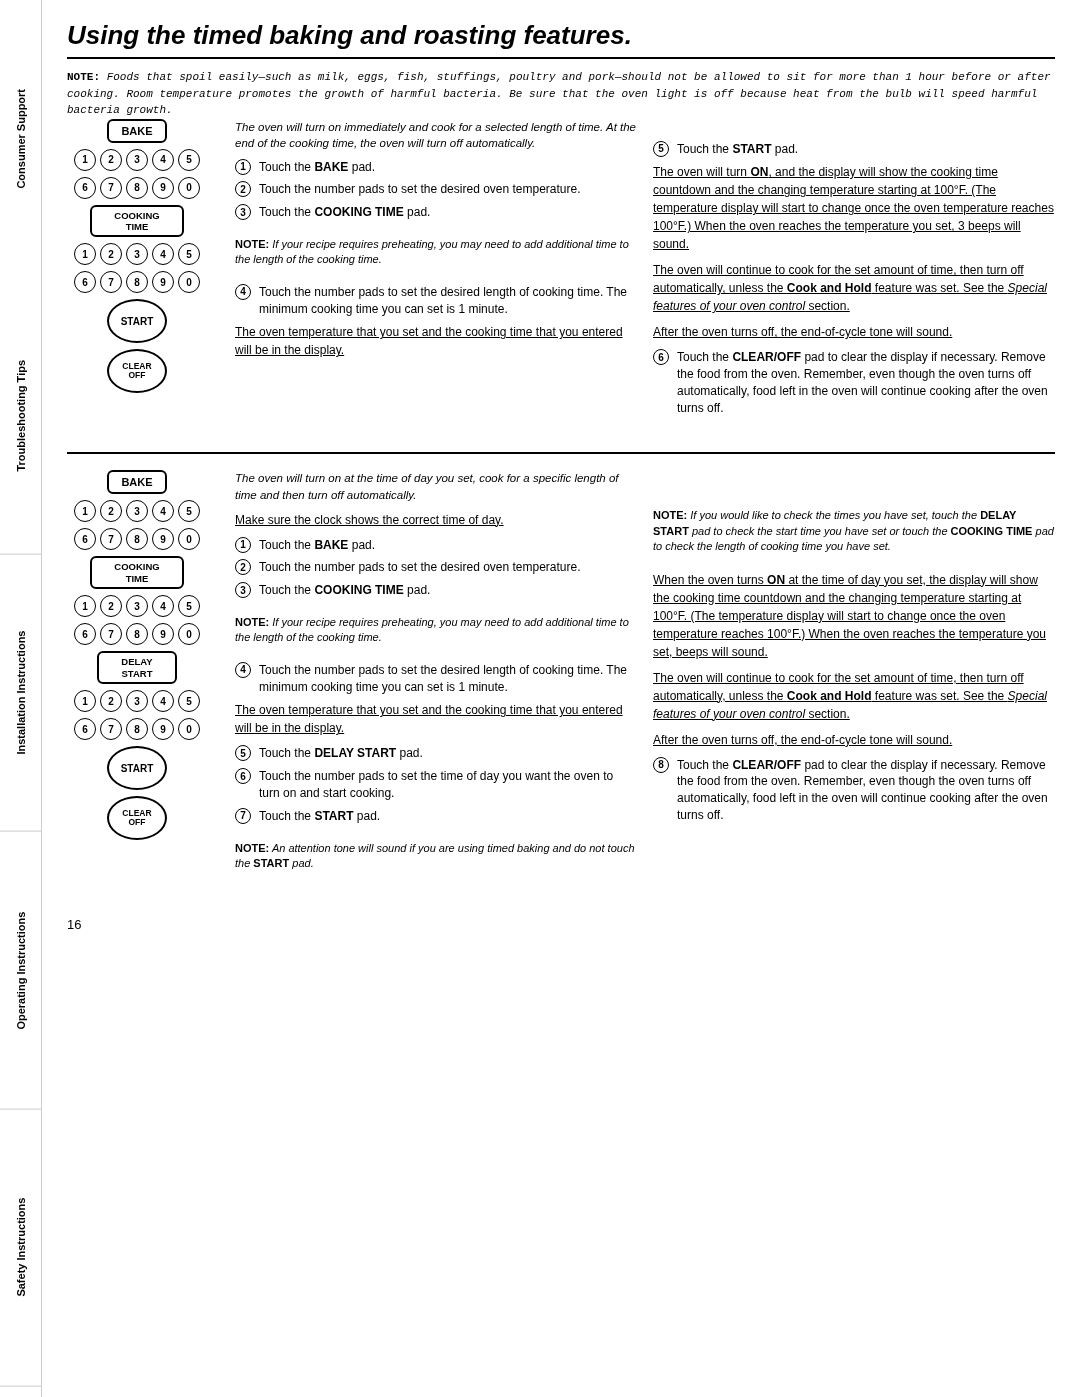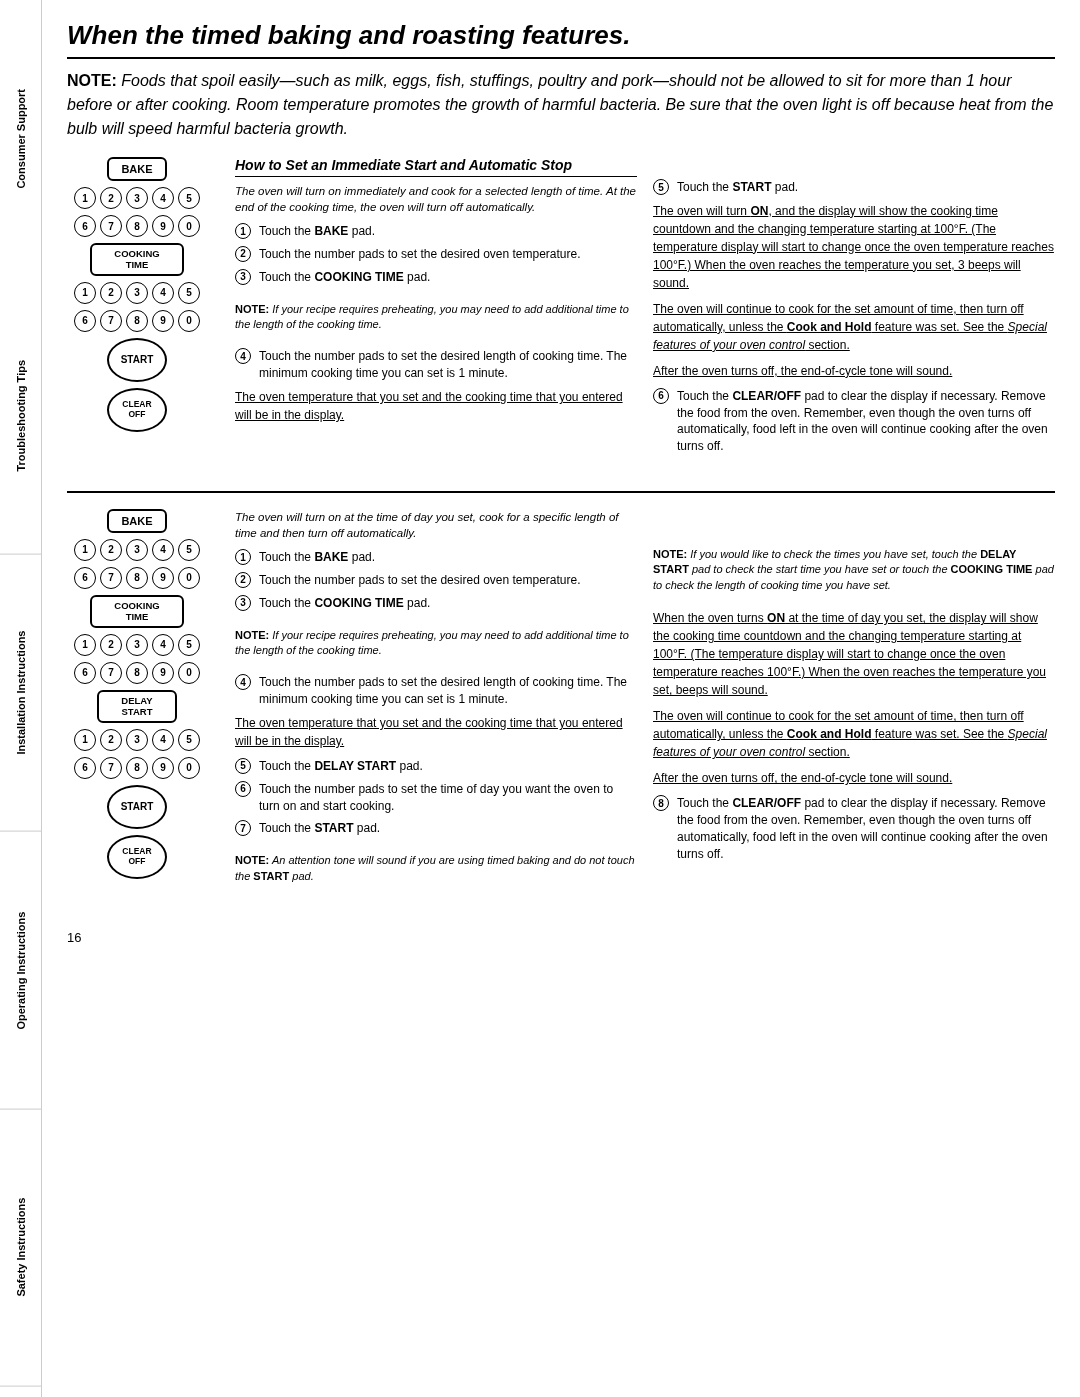--- a/index.html
+++ b/index.html
@@ -54,24 +54,24 @@
       font-size: 26px;
       font-weight: bold;
       font-style: italic;
       margin-bottom: 10px;
       border-bottom: 2px solid #000;
       padding-bottom: 6px;
     }
 
     
     .note-block {
-      font-size: 16px;
+      font-size: 11px;
       font-style: italic;
-      margin-bottom: 16px;
       line-height: 1.5;
+      font-family: Liberation Mono, monospace;
     }
     .note-block strong { font-style: normal; font-weight: bold; }
 
     
     .section {
       display: flex;
       gap: 28px;
       margin-bottom: 20px;
     }
 
@@ -220,21 +220,21 @@
 <div class="sidebar">
   <div class="sidebar-label" style="font-size:11px;">Consumer Support</div>
   <div class="sidebar-label" style="font-size:11px;">Troubleshooting Tips</div>
   <div class="sidebar-label" style="font-size:11px;">Installation Instructions</div>
   <div class="sidebar-label" style="font-size:11px;">Operating Instructions</div>
   <div class="sidebar-label" style="font-size:11px; border-top: 1px solid #ccc;">Safety Instructions</div>
 </div>
 
 <div class="main">
 
-  <div class="page-title">When the timed baking and roasting features.</div>
+  <div class="page-title">Using the timed baking and roasting features.</div>
 
   <div class="note-block">
     <strong>NOTE:</strong> <span>Foods that spoil easily—such as milk, eggs, fish, stuffings, poultry and pork—should not be allowed to sit for more than 1 hour before or after cooking. Room temperature promotes the growth of harmful bacteria. Be sure that the oven light is off because heat from the bulb will speed harmful bacteria growth.</span>
   </div>
 
   <div class="section">
 
     <div class="oven-diagram">
       <div class="oven-btn">BAKE</div>
       <div class="numpad-row">
@@ -267,21 +267,20 @@
         <div class="numpad-btn">9</div>
         <div class="numpad-btn">0</div>
       </div>
       <div class="oven-btn circle-btn">START</div>
       <div class="oven-btn circle-btn small-text" style="white-space:pre; font-size:8.5px;">CLEAR
 OFF</div>
     </div>
 
     <div class="section-content">
       <div class="section-left">
-        <div class="section-heading">How to Set an Immediate Start and Automatic Stop</div>
         <div class="intro-text">The oven will turn on immediately and cook for a selected length of time. At the end of the cooking time, the oven will turn off automatically.</div>
 
         <div class="step">
           <span class="step-num-circled">1</span>
           <span class="step-text">Touch the <strong>BAKE</strong> pad.</span>
         </div>
         <div class="step">
           <span class="step-num-circled">2</span>
           <span class="step-text">Touch the number pads to set the desired oven temperature.</span>
         </div>
@@ -377,20 +376,21 @@
         <div class="numpad-btn">0</div>
       </div>
       <div class="oven-btn circle-btn">START</div>
       <div class="oven-btn circle-btn" style="font-size:8.5px; white-space:pre;">CLEAR
 OFF</div>
     </div>
 
     <div class="section-content">
       <div class="section-left">
         <div class="intro-text">The oven will turn on at the time of day you set, cook for a specific length of time and then turn off automatically.</div>
+        <div class="body-text">Make sure the clock shows the correct time of day.</div>
 
         <div class="step">
           <span class="step-num-circled">1</span>
           <span class="step-text">Touch the <strong>BAKE</strong> pad.</span>
         </div>
         <div class="step">
           <span class="step-num-circled">2</span>
           <span class="step-text">Touch the number pads to set the desired oven temperature.</span>
         </div>
         <div class="step">

